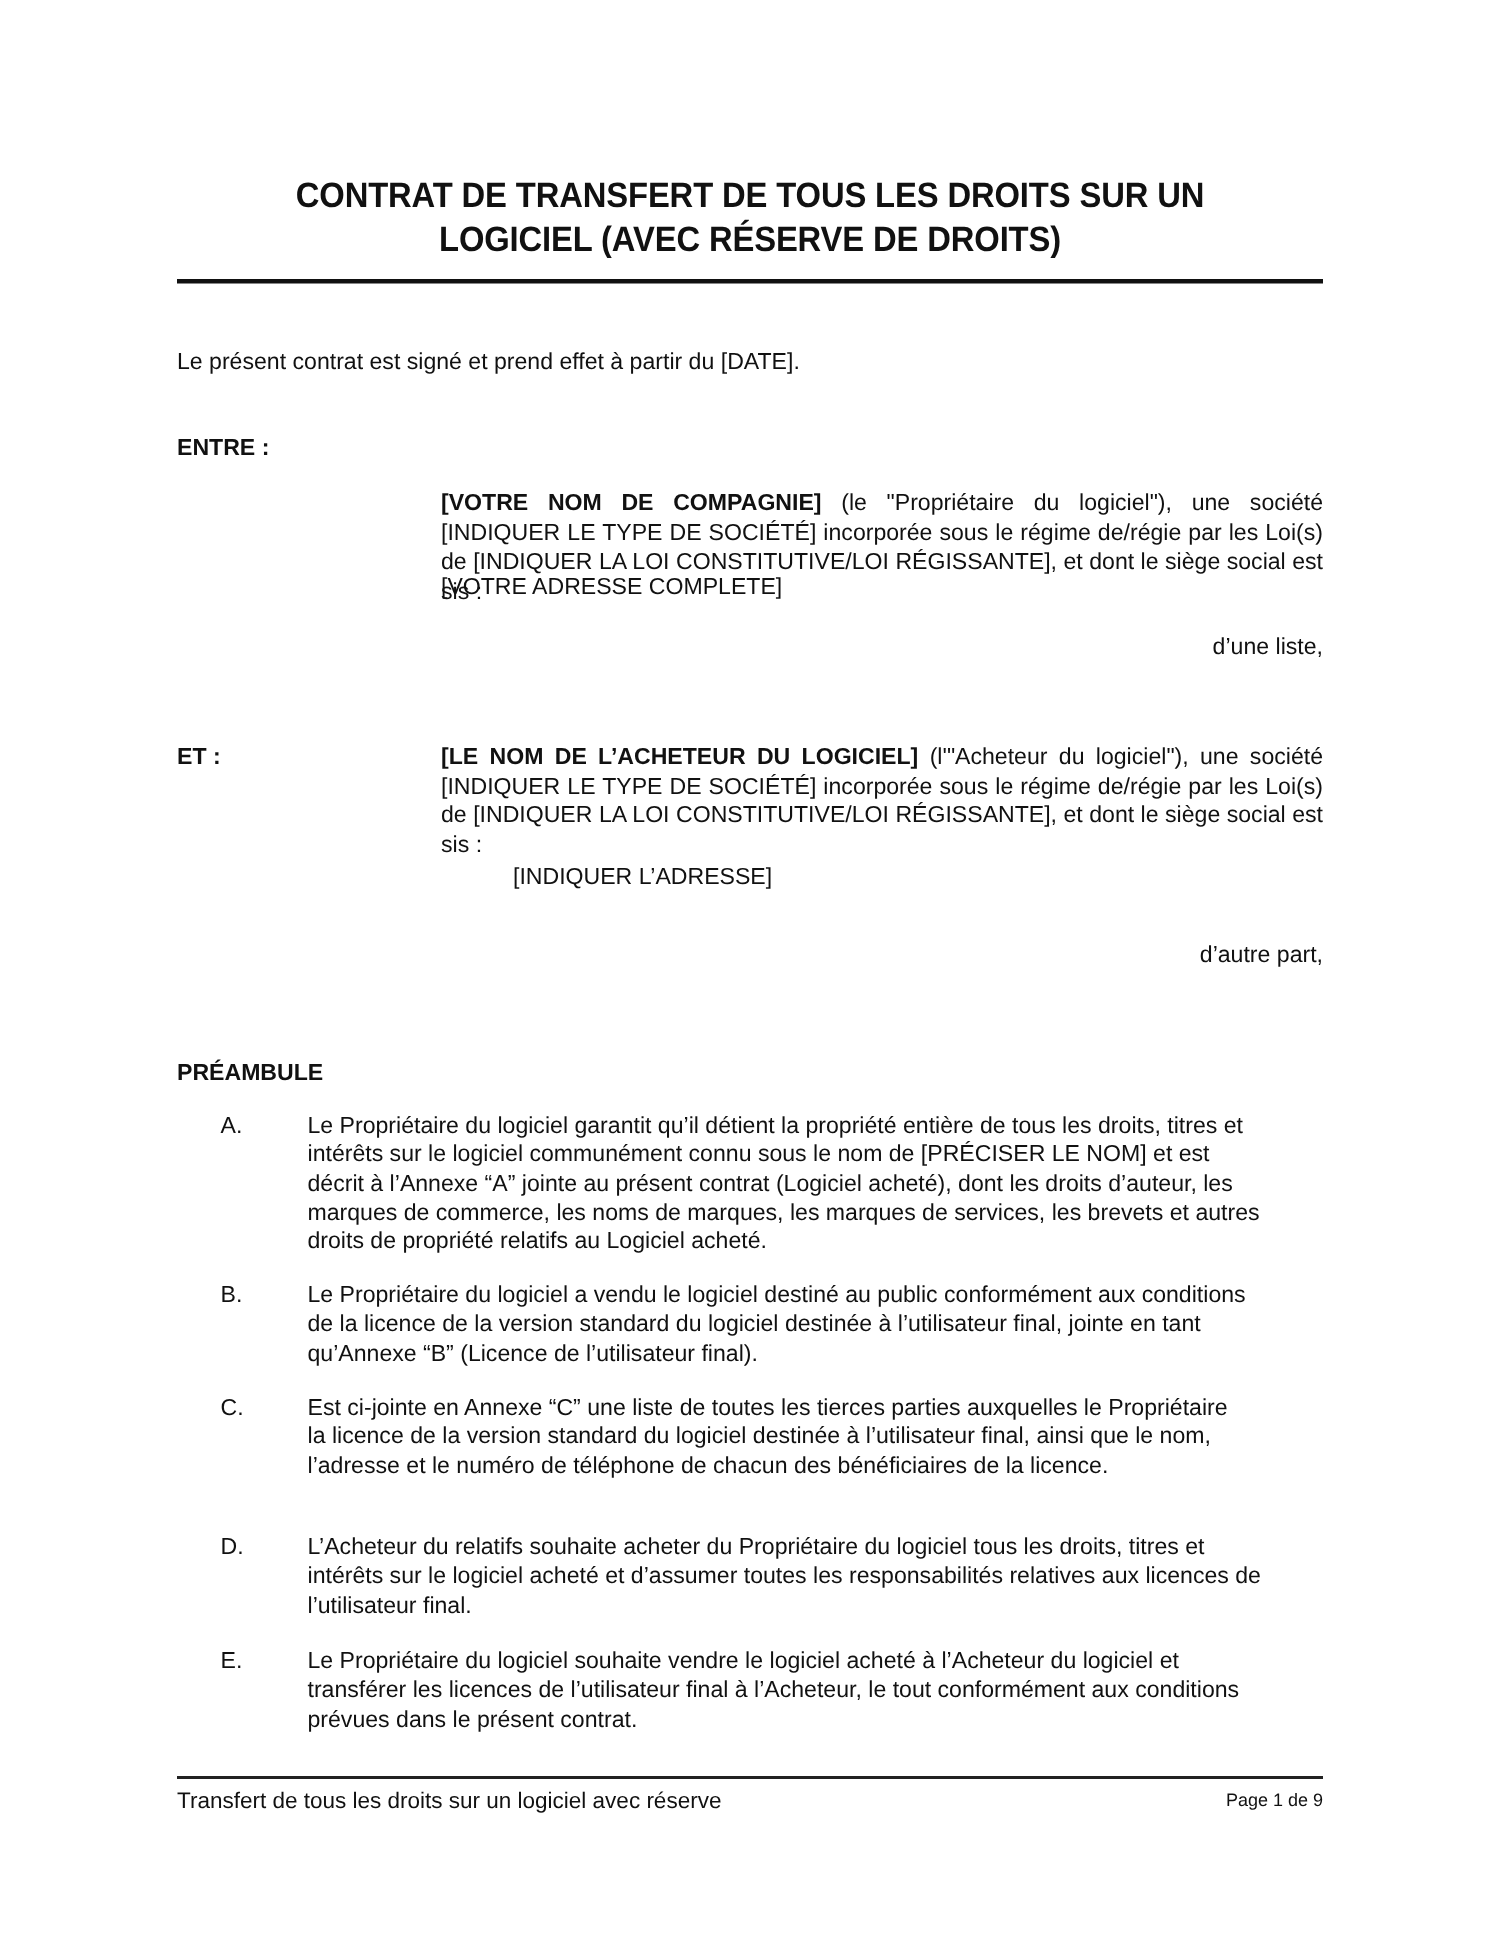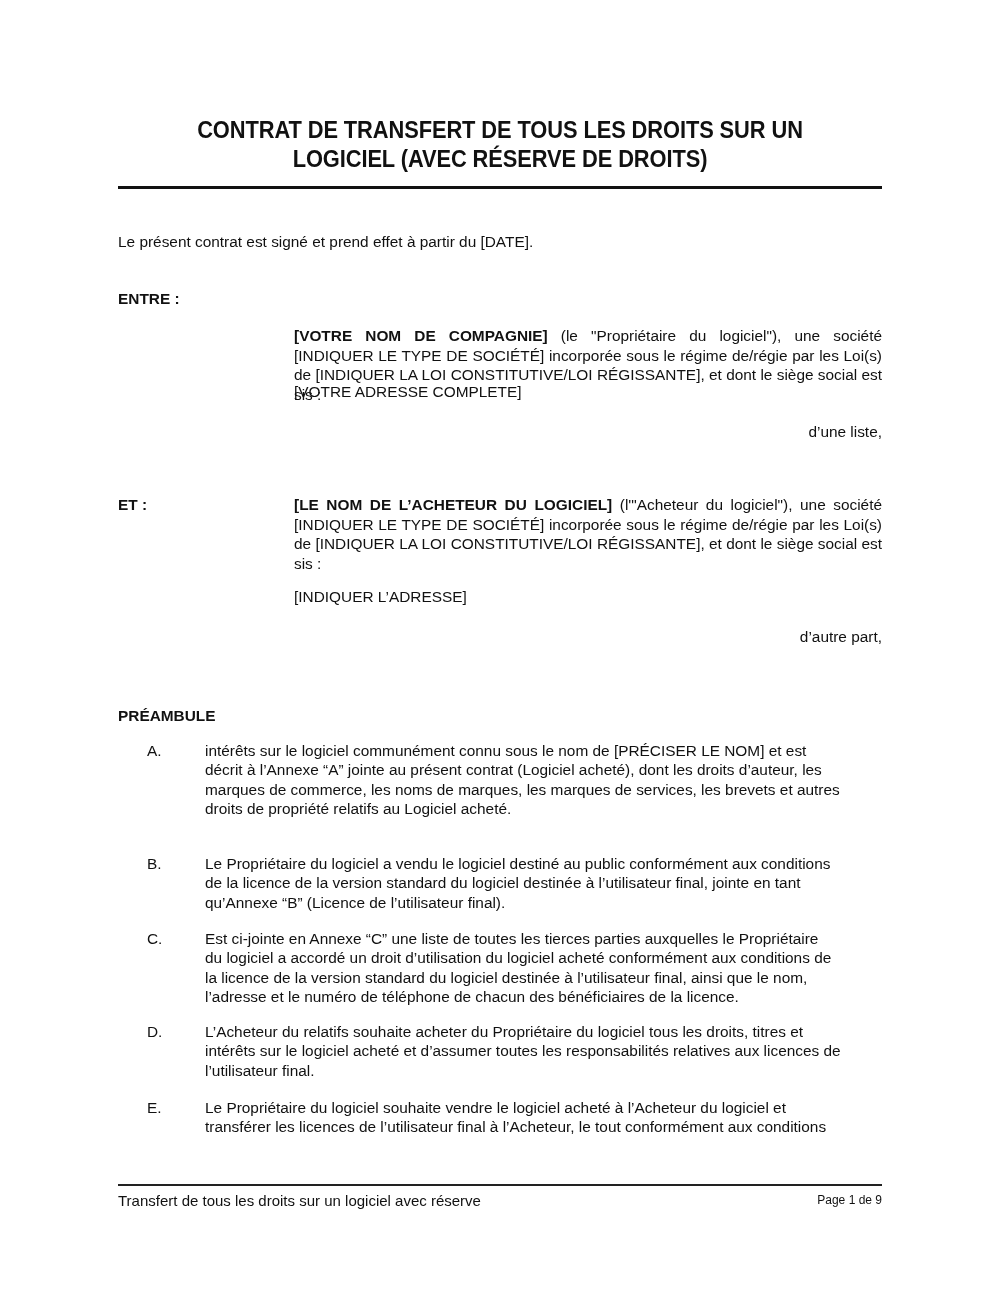--- a/index.html
+++ b/index.html
@@ -41,67 +41,68 @@
 
   <div class="intro">Le présent contrat est signé et prend effet à partir du [DATE].</div>
 
   <div class="party-label" style="top:289px;">ENTRE :</div>
   <div class="party-body" style="top:289px;margin-top:37px;"><b>[VOTRE NOM DE COMPAGNIE]</b><span> (le "Propriétaire du logiciel"), une société [INDIQUER LE TYPE DE SOCIÉTÉ] incorporée sous le régime de/régie par les Loi(s) de [INDIQUER LA LOI CONSTITUTIVE/LOI RÉGISSANTE], et dont le siège social est sis :</span></div>
   <div class="addr" style="top:382px;">[VOTRE ADRESSE COMPLETE]</div>
   <div class="part" style="top:422px;">d’une liste,</div>
 
   <div class="party-label" style="top:495px;">ET :</div>
   <div class="party-body" style="top:495px;"><b>[LE NOM DE L’ACHETEUR DU LOGICIEL]</b><span> (l'"Acheteur du logiciel"), une société [INDIQUER LE TYPE DE SOCIÉTÉ] incorporée sous le régime de/régie par les Loi(s) de [INDIQUER LA LOI CONSTITUTIVE/LOI RÉGISSANTE], et dont le siège social est sis :</span></div>
-  <div class="addr" style="top:587px;">[INDIQUER L’ADRESSE]</div>
+  <div class="addr" style="top:575px;margin-left:48px;">[INDIQUER L’ADRESSE]</div>
   <div class="part" style="top:627px;">d’autre part,</div>
 
   <div class="section-head">PRÉAMBULE</div>
 
   <div class="item" style="top:741px;">
     <div class="item-letter">A.</div>
     <div class="item-text">
+      <div>Le Propriétaire du logiciel garantit qu’il détient la propriété entière de tous les droits, titres et</div>
       <div>intérêts sur le logiciel communément connu sous le nom de [PRÉCISER LE NOM] et est</div>
       <div>décrit à l’Annexe “A” jointe au présent contrat (Logiciel acheté), dont les droits d’auteur, les</div>
       <div>marques de commerce, les noms de marques, les marques de services, les brevets et autres</div>
       <div>droits de propriété relatifs au Logiciel acheté.</div>
     </div>
   </div>
 
   <div class="item" style="top:854px;">
     <div class="item-letter">B.</div>
     <div class="item-text">
       <div>Le Propriétaire du logiciel a vendu le logiciel destiné au public conformément aux conditions</div>
       <div>de la licence de la version standard du logiciel destinée à l’utilisateur final, jointe en tant</div>
       <div>qu’Annexe “B” (Licence de l’utilisateur final).</div>
     </div>
   </div>
 
   <div class="item" style="top:929px;">
     <div class="item-letter">C.</div>
     <div class="item-text">
       <div>Est ci-jointe en Annexe “C”  une liste de toutes les tierces parties auxquelles le Propriétaire</div>
-      <div>du logiciel a accordé un droit d’utilisation du logiciel acheté conformément aux conditions de</div>
       <div>la licence de la version standard du logiciel destinée à l’utilisateur final, ainsi que le nom,</div>
       <div>l’adresse et le numéro de téléphone de chacun des bénéficiaires de la licence.</div>
     </div>
   </div>
 
   <div class="item" style="top:1022px;">
     <div class="item-letter">D.</div>
     <div class="item-text">
       <div>L’Acheteur du relatifs souhaite acheter du Propriétaire du logiciel tous les droits, titres et</div>
       <div>intérêts sur le logiciel acheté et d’assumer toutes les responsabilités relatives aux licences de</div>
       <div>l’utilisateur final.</div>
     </div>
   </div>
 
   <div class="item" style="top:1098px;">
     <div class="item-letter">E.</div>
     <div class="item-text">
       <div>Le Propriétaire du logiciel souhaite vendre le logiciel acheté à l’Acheteur du logiciel et</div>
       <div>transférer les licences de l’utilisateur final à l’Acheteur, le tout conformément aux conditions</div>
+      <div>prévues dans le présent contrat.</div>
     </div>
   </div>
 
   <div class="footer-rule"></div>
   <div class="footer-left">Transfert de tous les droits sur un logiciel avec réserve</div>
   <div class="footer-right">Page 1 de 9</div>
 </div>
 
 </body></html>

